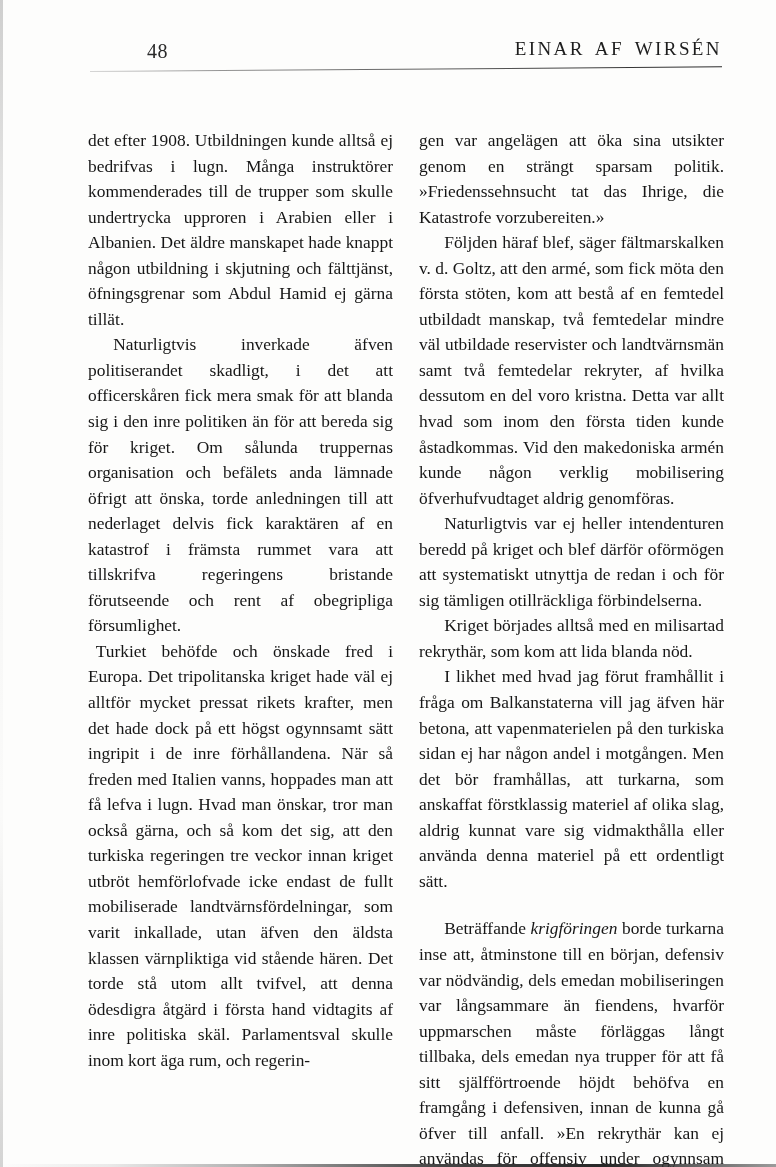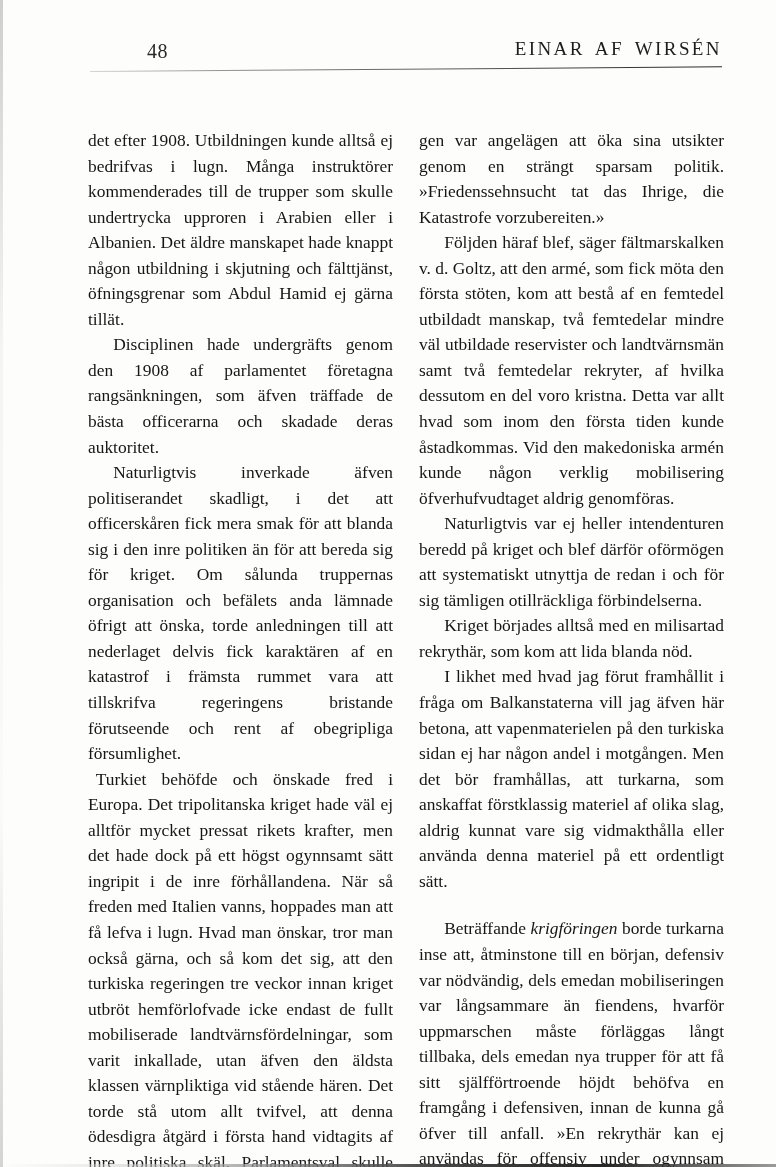--- a/index.html
+++ b/index.html
@@ -135,21 +135,20 @@
   <div id="header">
     <div id="folio">48</div>
     <div id="running-title">EINAR AF WIRSÉN</div>
   </div>
   <div id="header-rule"></div>
 
   <div id="columns">
 
     <div class="col">
       <p class="noindent">det efter 1908. Utbildningen kunde alltså ej bedrifvas i lugn. Många instruktörer kommenderades till de trupper som skulle undertrycka upproren i Arabien eller i Albanien. Det äldre manskapet hade knappt någon utbildning i skjutning och fälttjänst, öfningsgrenar som Abdul Hamid ej gärna tillät.</p>
-      <p>Disciplinen hade undergräfts genom den 1908 af parlamentet företagna rangsänkningen, som äfven träffade de bästa officerarna och skadade deras auktoritet.</p>
       <p>Naturligtvis inverkade äfven politiserandet skadligt, i det att officerskåren fick mera smak för att blanda sig i den inre politiken än för att bereda sig för kriget. Om sålunda truppernas organisation och befälets anda lämnade öfrigt att önska, torde anledningen till att nederlaget delvis fick karaktären af en katastrof i främsta rummet vara att tillskrifva regeringens bristande förutseende och rent af obegripliga försumlighet.</p>
       <p class="tiny-indent">Turkiet behöfde och önskade fred i Europa. Det tripolitanska kriget hade väl ej alltför mycket pressat rikets krafter, men det hade dock på ett högst ogynnsamt sätt ingripit i de inre förhållandena. När så freden med Italien vanns, hoppades man att få lefva i lugn. Hvad man önskar, tror man också gärna, och så kom det sig, att den turkiska regeringen tre veckor innan kriget utbröt hemförlofvade icke endast de fullt mobiliserade landtvärnsfördelningar, som varit inkallade, utan äfven den äldsta klassen värnpliktiga vid stående hären. Det torde stå utom allt tvifvel, att denna ödesdigra åtgärd i första hand vidtagits af inre politiska skäl. Parlamentsval skulle inom kort äga rum, och regerin-</p>
     </div>
 
     <div class="col">
       <p class="noindent">gen var angelägen att öka sina utsikter genom en strängt sparsam politik. »Friedenssehnsucht tat das Ihrige, die Katastrofe vorzubereiten.»</p>
       <p>Följden häraf blef, säger fältmarskalken v. d. Goltz, att den armé, som fick möta den första stöten, kom att bestå af en femtedel utbildadt manskap, två femtedelar mindre väl utbildade reservister och landtvärnsmän samt två femtedelar rekryter, af hvilka dessutom en del voro kristna. Detta var allt hvad som inom den första tiden kunde åstadkommas. Vid den makedoniska armén kunde någon verklig mobilisering öfverhufvudtaget aldrig genomföras.</p>
       <p>Naturligtvis var ej heller intendenturen beredd på kriget och blef därför oförmögen att systematiskt utnyttja de redan i och för sig tämligen otillräckliga förbindelserna.</p>
       <p>Kriget börjades alltså med en milisartad rekrythär, som kom att lida blanda nöd.</p>
       <p>I likhet med hvad jag förut framhållit i fråga om Balkanstaterna vill jag äfven här betona, att vapenmaterielen på den turkiska sidan ej har någon andel i motgången. Men det bör framhållas, att turkarna, som anskaffat förstklassig materiel af olika slag, aldrig kunnat vare sig vidmakthålla eller använda denna materiel på ett ordentligt sätt.</p>

